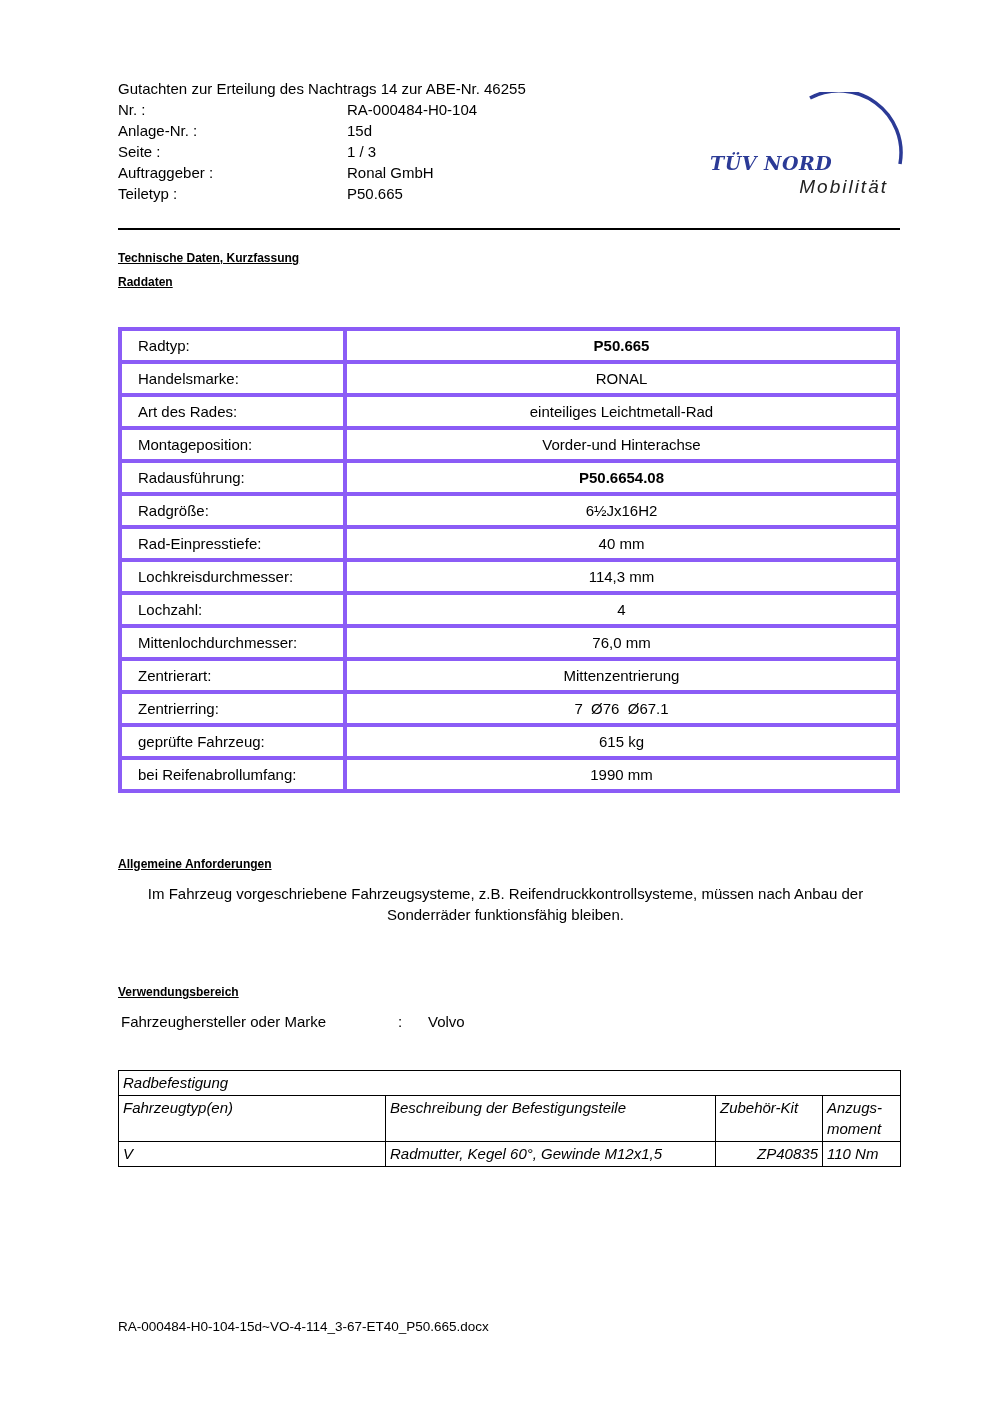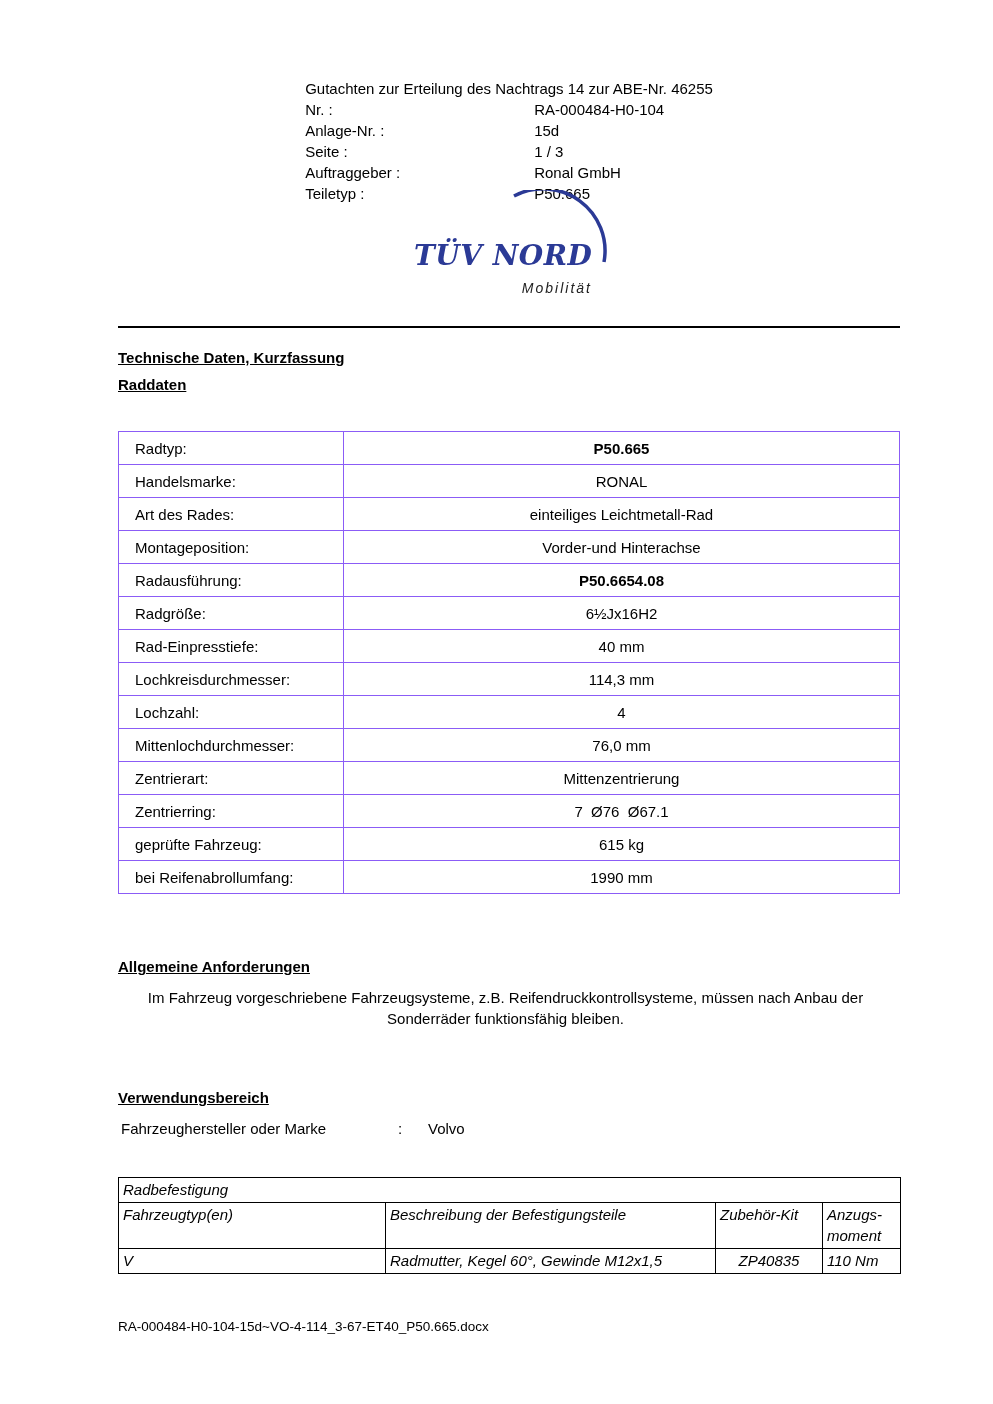--- a/index.html
+++ b/index.html
@@ -8,64 +8,64 @@
     position: relative;
     width: 993px;
     height: 1404px;
     background: #ffffff;
     font-family: "Liberation Sans", sans-serif;
     font-size: 15px;
     color: #000;
     padding: 78px 93px 0 118px;
   }
   
-  .header { display: flex; justify-content: space-between; align-items: center; flex-direction: column; }
+  .header { display: flex; justify-content: space-between; align-items: flex-end; }
   .header-left { line-height: 21px; }
   .hrow { display: flex; }
   .hlabel { width: 229px; flex: none; }
   
   .logo { position: relative; width: 190px; height: 112px; flex: none; margin-top: -14px; }
   .logo-arc { position: absolute; top: 0; right: -8px; }
   .logo-brand {
     position: absolute; bottom: 30px; left: 0;
     font-family: "DejaVu Serif", serif;
     font-weight: bold; font-style: italic;
-    font-size: 28px; color: #2b3a96; white-space: nowrap; letter-spacing: 0.5px;
+    font-size: 19px; color: #2b3a96; white-space: nowrap; letter-spacing: 0.5px;
   }
   .logo-sub {
     position: absolute; bottom: 6px; right: 12px;
-    font-style: italic; font-size: 14px; letter-spacing: 2px; color: #222;
+    font-style: italic; font-size: 19px; letter-spacing: 2px; color: #222;
   }
   
   .rule { height: 2px; background: #000; margin-top: 24px; }
   
-  .h1 { font-weight: bold; text-decoration: underline; margin-top: 21px; font-size: 15px; }
+  .h1 { font-weight: bold; text-decoration: underline; margin-top: 21px; font-size: 12px; }
   .h1 + .h1 { margin-top: 10px; }
   
   table.wheel { border-collapse: collapse; width: 100%; margin-top: 38px; table-layout: fixed; }
-  table.wheel td { border: 1px solid #8b5cf6; height: 33px; padding: 0 16px; }
+  table.wheel td { border: 4px solid #8b5cf6; height: 33px; padding: 0 16px; }
   table.wheel td.lbl { width: 225px; text-align: left; }
   table.wheel td.val { text-align: center; white-space: pre-wrap; }
   .bold { font-weight: bold; }
   
   .para { margin-top: 12px; line-height: 21px; max-width: 775px; text-align: center; }
   .h-allg { margin-top: 64px; }
   .h-verw { margin-top: 60px; }
   
   .makeline { display: flex; margin-top: 14px; }
   .makeline .mlabel { width: 280px; flex: none; padding-left: 3px; }
   .makeline .mcolon { width: 30px; flex: none; }
   
   table.fast { border-collapse: collapse; width: 100%; margin-top: 40px; table-layout: fixed; font-style: italic; }
   table.fast td, table.fast th { border: 1px solid #000; padding: 1px 4px 2px 4px; text-align: left; vertical-align: top; font-weight: normal; line-height: 21px; }
   table.fast .c1 { width: 267px; }
   table.fast .c2 { width: 330px; }
   table.fast .c3 { width: 107px; }
   table.fast .c4 { width: 78px; }
-  table.fast td.center { text-align: center; }
+  table.fast td.center { text-align: right; }
   
   .footer { position: absolute; left: 118px; top: 1319px; font-size: 13.5px; }
 </style>
 </head>
 <body>
 
 <div class="page">
 
   <div class="header">
     <div class="header-left">

